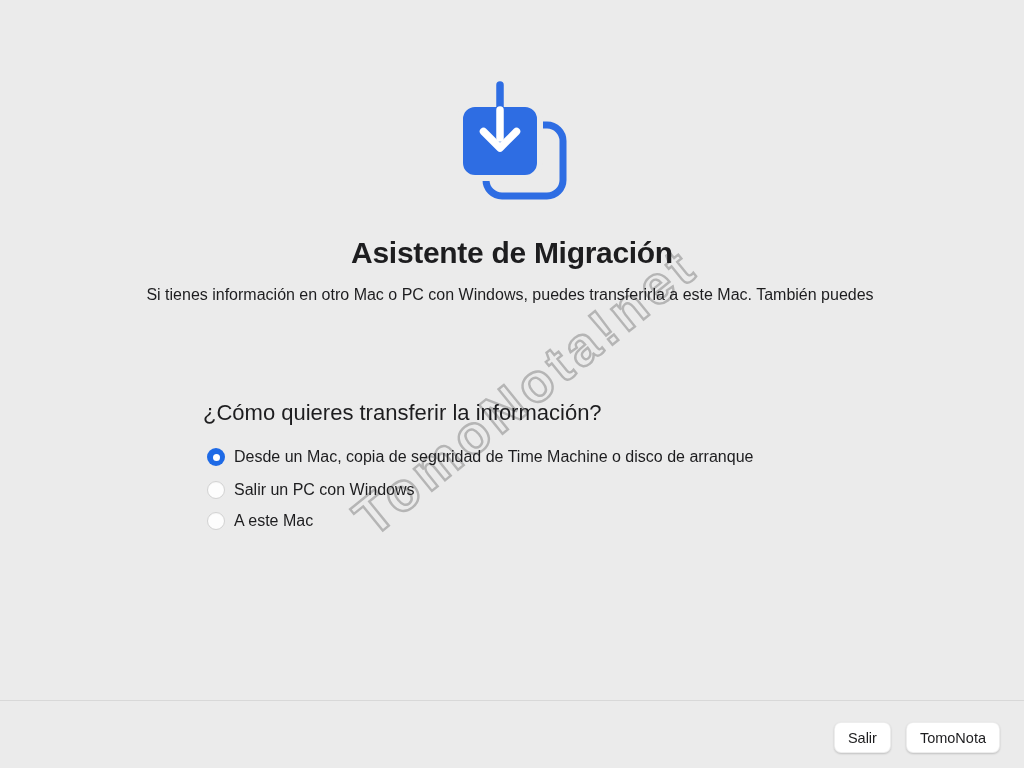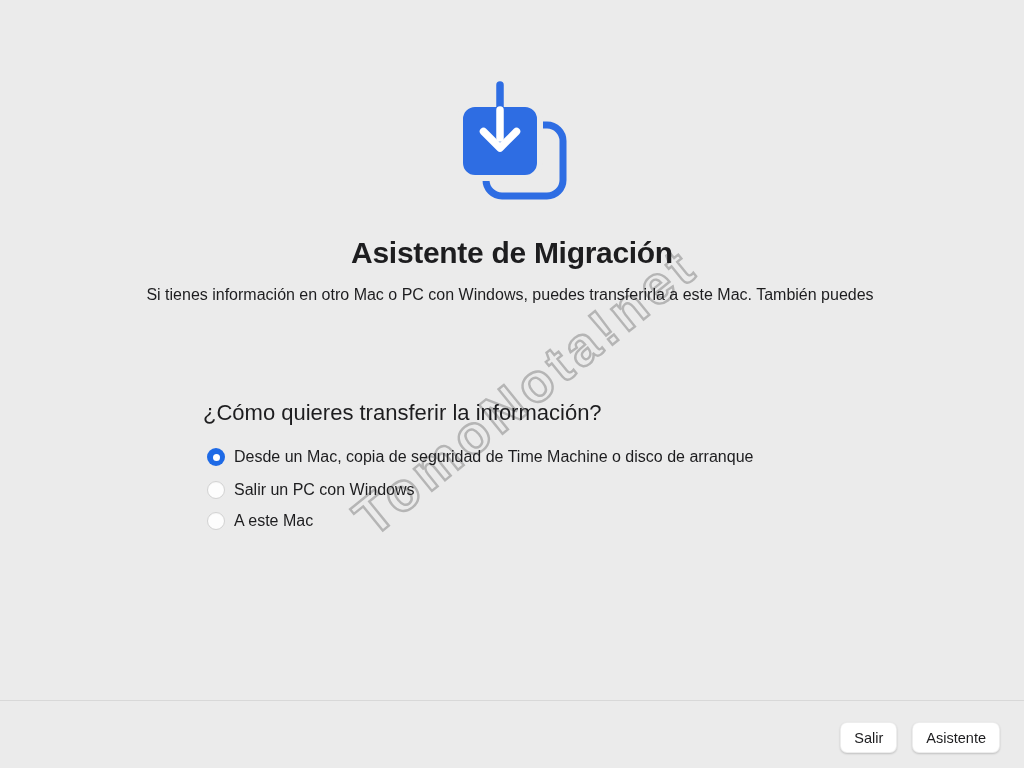--- a/index.html
+++ b/index.html
@@ -110,18 +110,18 @@
     </div>
 
     <div class="option row-2">
       <span class="radio unselected"></span>
       <span class="option-label">A este Mac</span>
     </div>
 
     <div class="footer">
       <div class="footer-buttons">
         <button class="btn">Salir</button>
-        <button class="btn">Asistente</button>
+        <button class="btn">TomoNota</button>
       </div>
     </div>
 
   </div>
 </div>
 
 </body></html>

